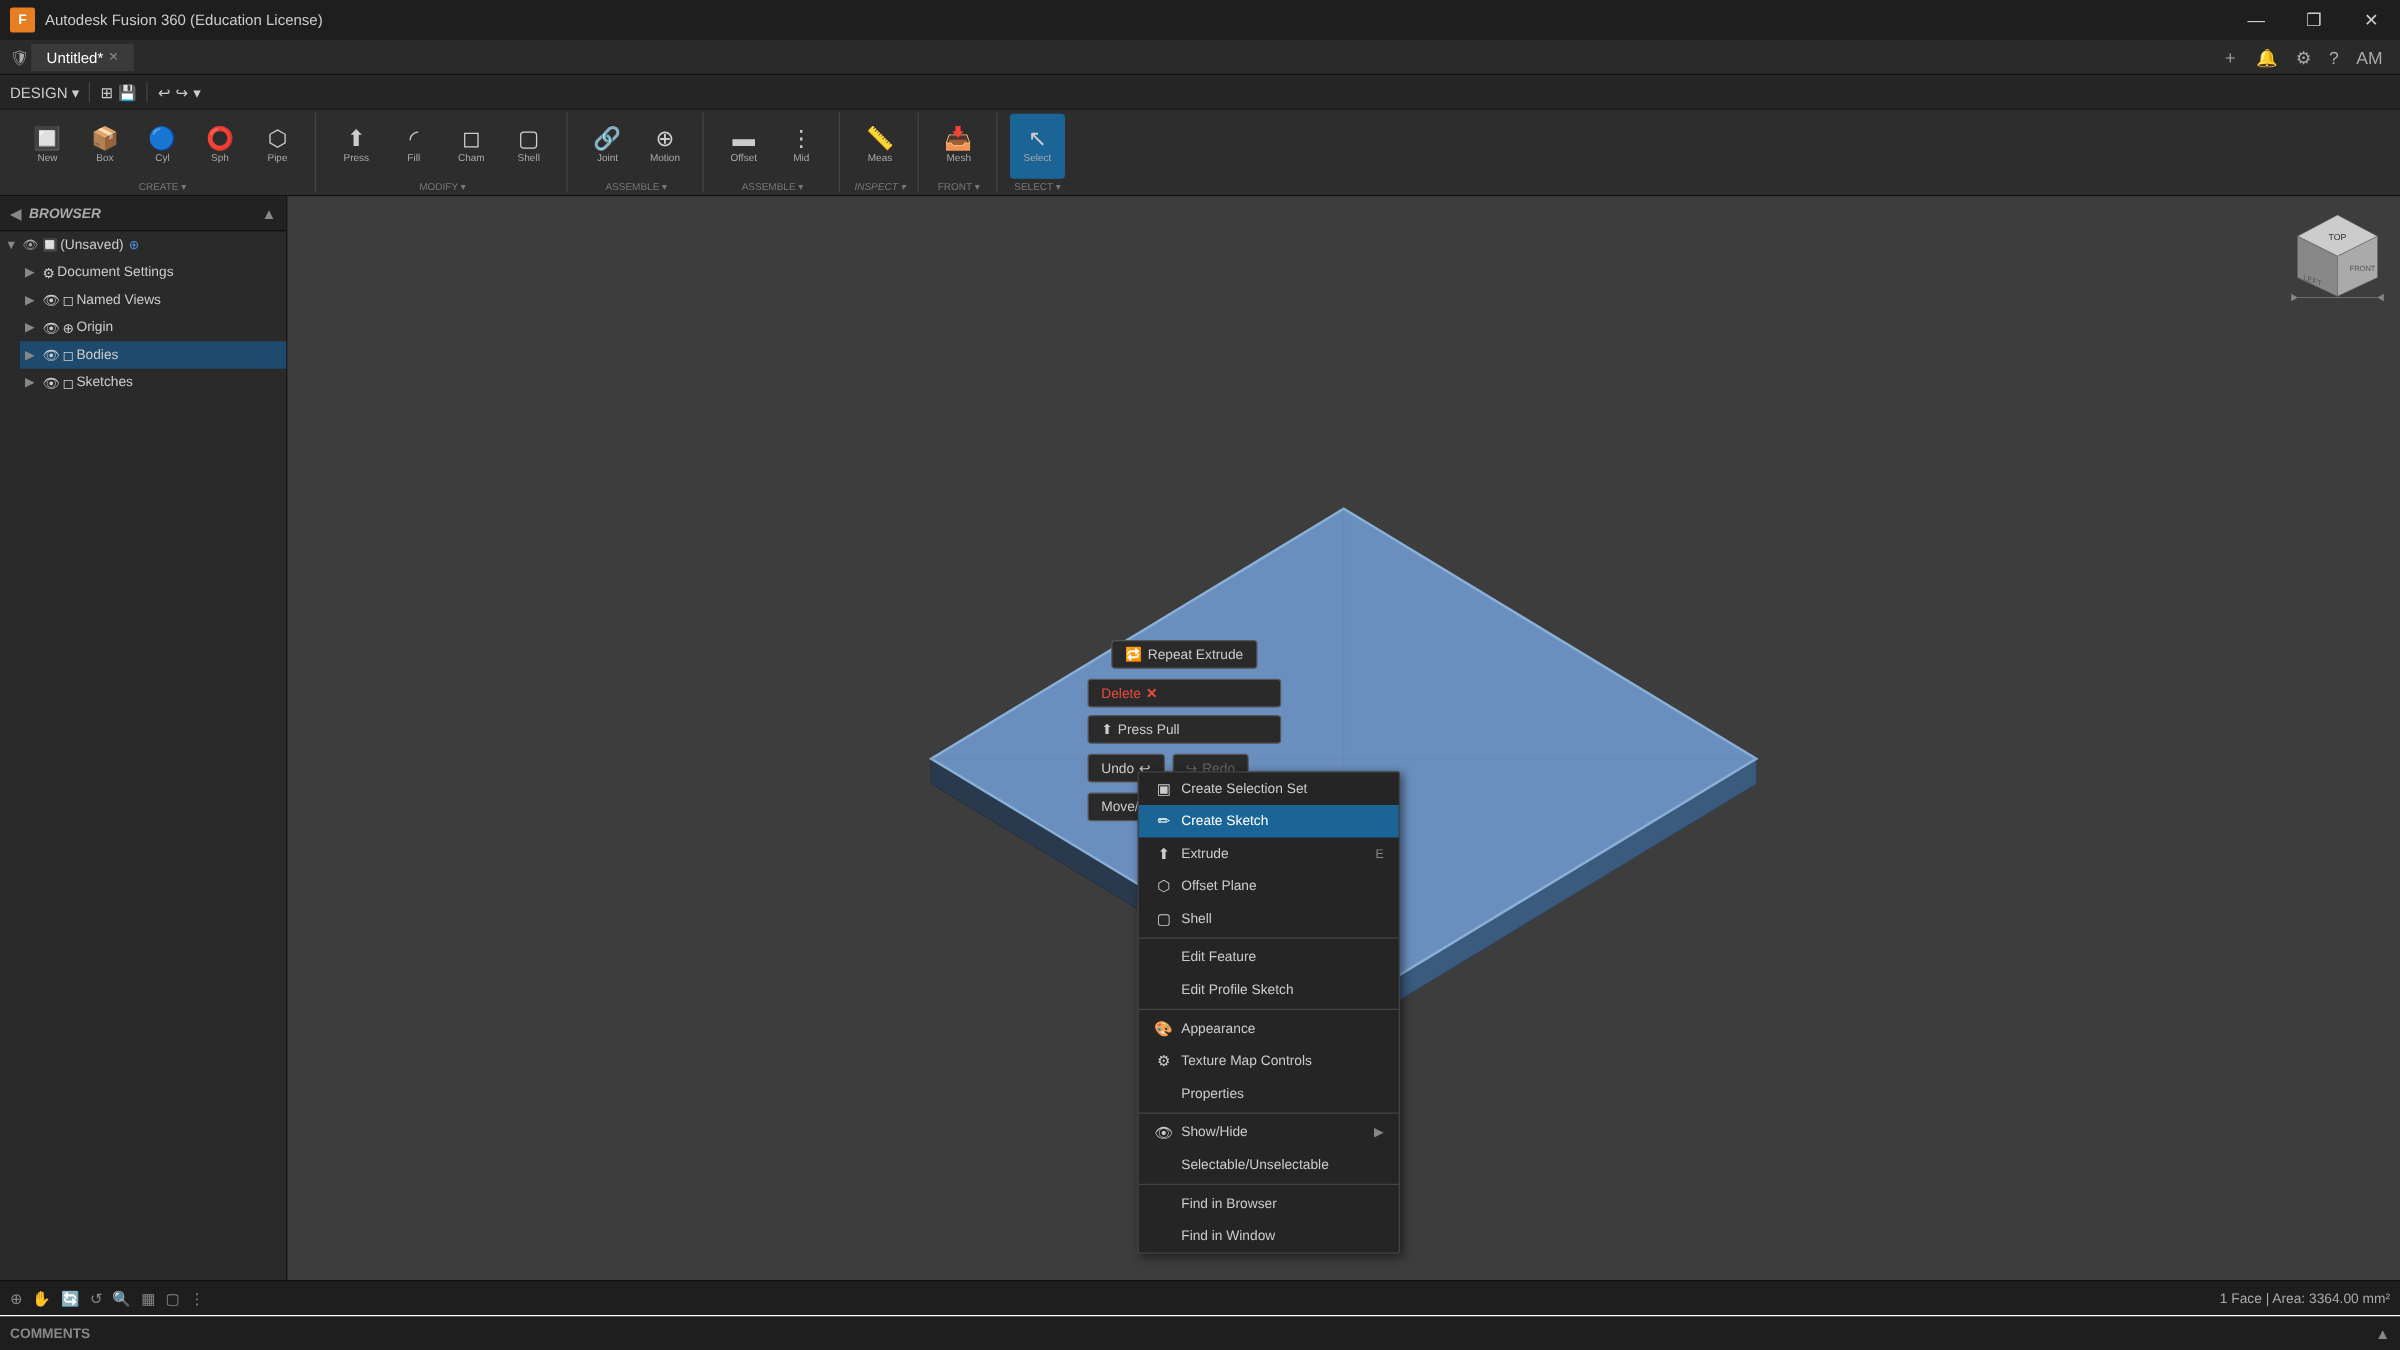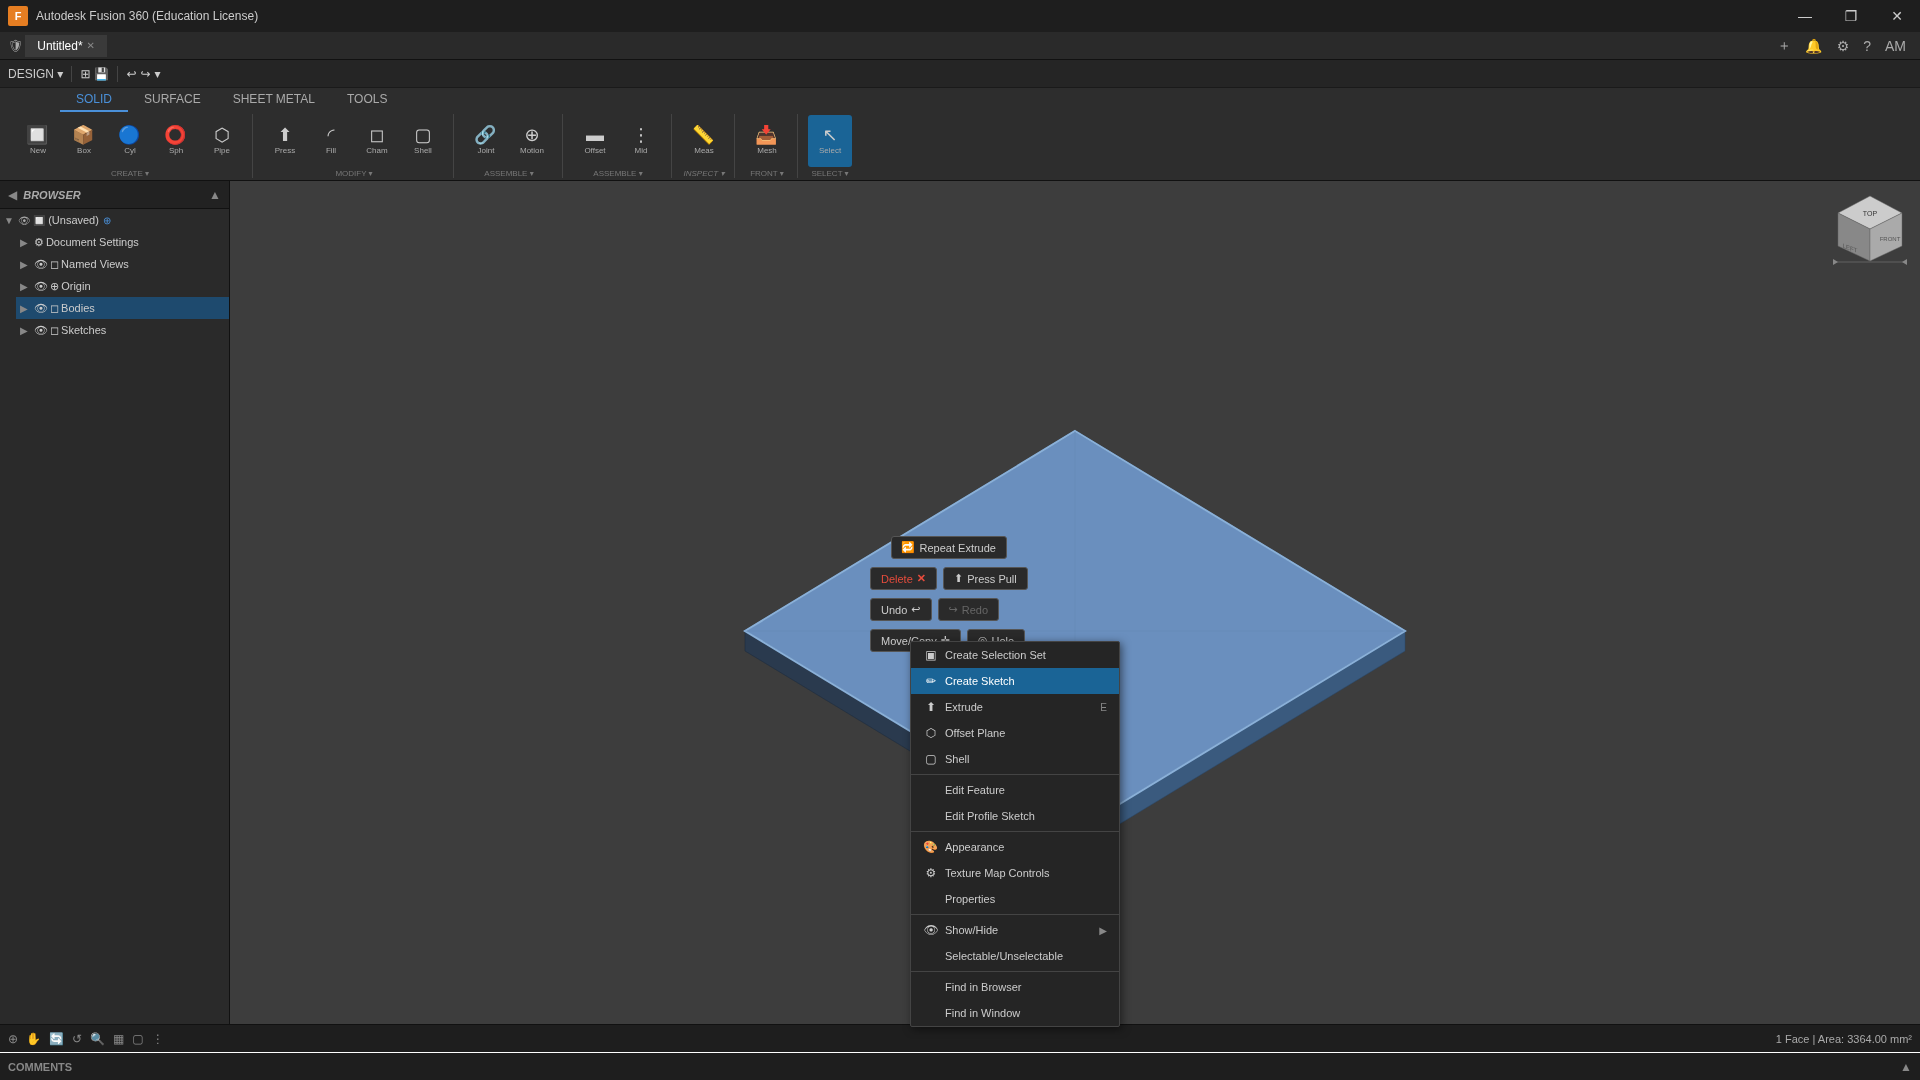--- a/index.html
+++ b/index.html
@@ -120,26 +120,20 @@
     </div>
     <div style="width:1px;height:16px;background:#444;margin:0 4px;"></div>
     <div class="toolbar-btn">⊞</div>
     <div class="toolbar-btn">💾</div>
     <div style="width:1px;height:16px;background:#444;margin:0 4px;"></div>
     <div class="toolbar-btn">↩</div>
     <div class="toolbar-btn">↪</div>
     <div class="toolbar-btn">▾</div>
   </div>
 
-  <div id="toolbar-tabs">
-    <div class="ttab active">SOLID</div>
-    <div class="ttab">SURFACE</div>
-    <div class="ttab">SHEET METAL</div>
-    <div class="ttab">TOOLS</div>
-  </div>
 
   <div id="toolbar-main">
 
     <div class="tg-section">
       <div class="tg-tools">
         <div class="tool-item">
           <div class="tool-icon">🔲</div>
           <div class="tool-label">New</div>
         </div>
         <div class="tool-item">
@@ -322,21 +316,21 @@
 
     <div id="ctx-buttons" style="position:absolute;top:355px;left:640px;">
 
       <div style="display:flex;justify-content:center;margin-bottom:4px;">
         <div class="ctx-btn">
           <span>🔁</span>
           <span>Repeat Extrude</span>
         </div>
       </div>
 
-      <div style="display:flex;gap:6px;margin-bottom:4px;">
+      <div style="display:flex;gap:6px;margin-bottom:4px;flex-direction:column;">
         <div class="ctx-btn delete">
           <span>Delete</span>
           <span style="color:#e74c3c;font-weight:bold;">✕</span>
         </div>
         <div class="ctx-btn">
           <span>⬆</span>
           <span>Press Pull</span>
         </div>
       </div>
 

